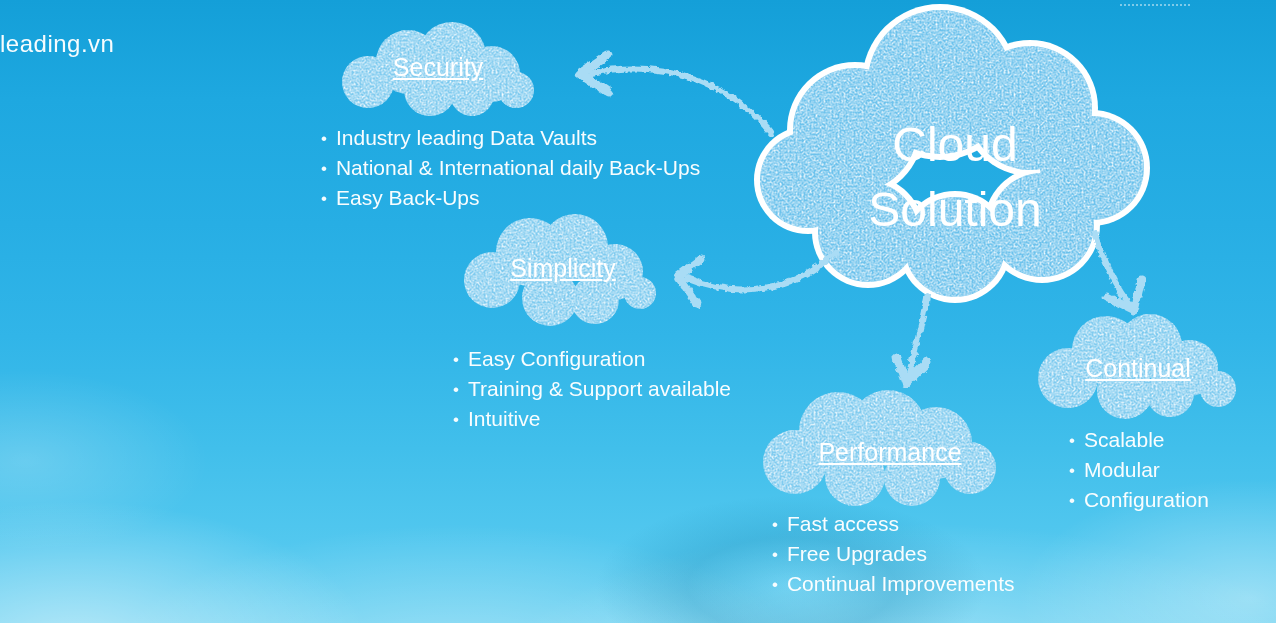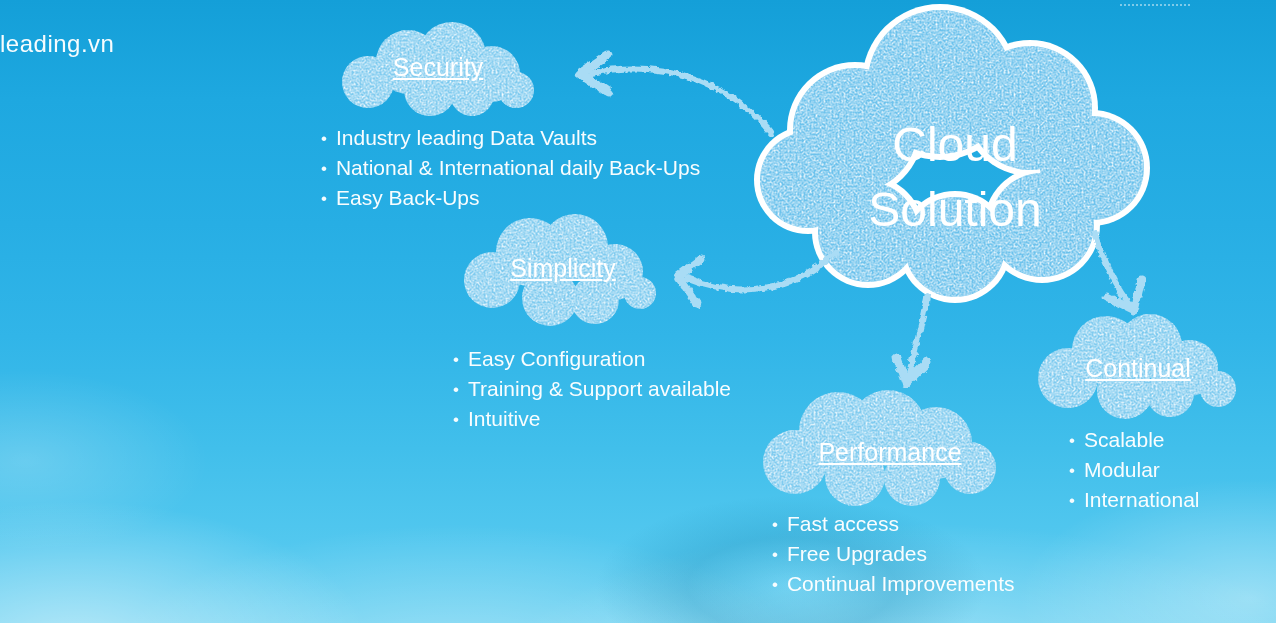--- a/index.html
+++ b/index.html
@@ -227,16 +227,16 @@
 
   <ul class="bullets list-performance">
     <li><span class="dot">•</span><span>Fast access</span></li>
     <li><span class="dot">•</span><span>Free Upgrades</span></li>
     <li><span class="dot">•</span><span>Continual Improvements</span></li>
   </ul>
 
   <ul class="bullets list-efficiency">
     <li><span class="dot">•</span><span>Scalable</span></li>
     <li><span class="dot">•</span><span>Modular</span></li>
-    <li><span class="dot">•</span><span>International</span></li>
+    <li><span class="dot">•</span><span>Configuration</span></li>
   </ul>
 
 </div>
 
 </body></html>

